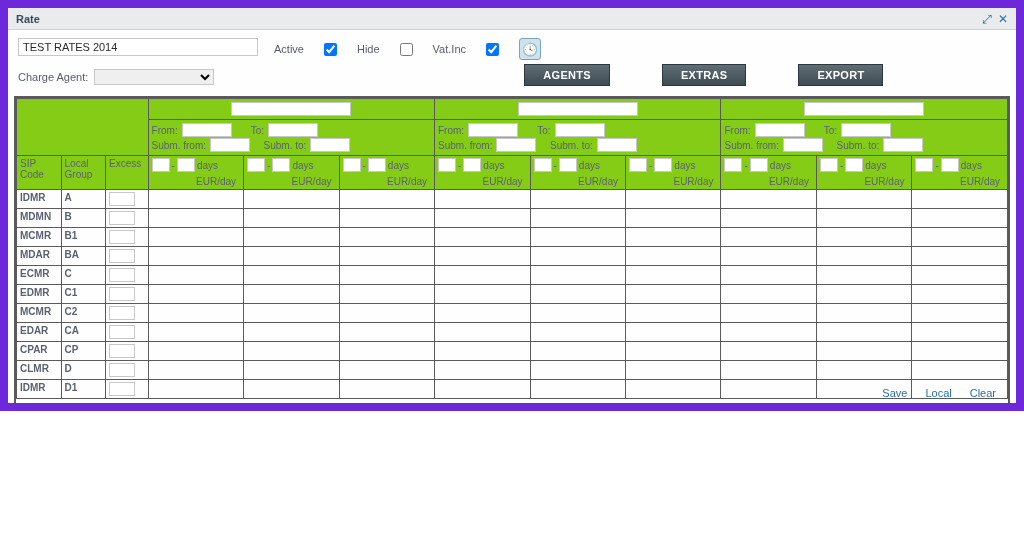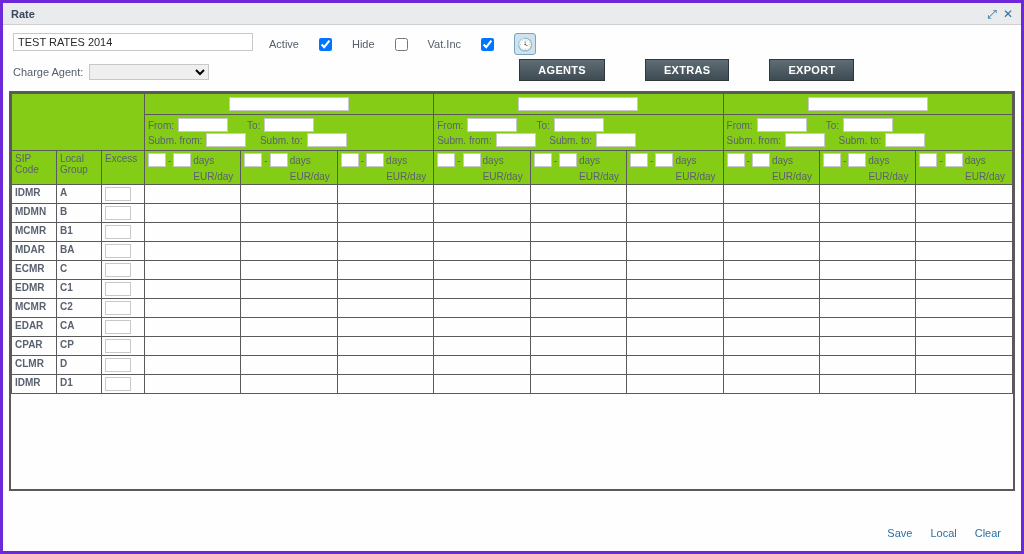--- a/index.html
+++ b/index.html
@@ -4,22 +4,22 @@
 <style>
 * { box-sizing: border-box; margin: 0; padding: 0; }
 body {
   font-family: Verdana, Arial, sans-serif;
   font-size: 11px;
   background: #fff;
   color: #555c6b;
 }
 .frame {
   width: 1024px;
-  height: 554px;
-  border: 3px solid #6d28d9;
+  height: 411px;
+  border: 8px solid #6d28d9;
   background: #fefefe;
   position: relative;
   overflow: hidden;
 }
 .titlebar {
   background: #e9ebec;
   height: 22px;
   padding: 3px 8px;
   display: flex;
   justify-content: space-between;
@@ -73,21 +73,21 @@
   padding: 2px 10px 6px 10px;
   align-items: center;
   gap: 10px;
 }
 .radio-group { display: flex; gap: 8px; align-items: center; }
 .charge-row { display: flex; align-items: center; gap: 6px; margin-top: 4px; }
 .charge-row select { width: 120px; border: 1px solid #c8c8c8; height: 16px; }
 
 .buttons-row {
   display: flex;
-  gap: 40px;
+  gap: 52px;
   margin-left: 300px;
 }
 .btn {
   background: linear-gradient(to bottom, #5f6d74, #3e4b53);
   color: #fff;
   border: 1px solid #2d373d;
   padding: 4px 18px;
   font-size: 11px;
   font-weight: bold;
   cursor: pointer;
@@ -124,21 +124,21 @@
   width: 18px;
   height: 14px;
   font-size: 10px;
 }
 .row-label { font-weight: bold; padding: 5px 3px; }
 .days-line { display: flex; gap: 2px; align-items: center; white-space: nowrap; }
 .eur-line { margin-top: 4px; text-align: right; padding-right: 4px; }
 .fromto-line { display: flex; gap: 4px; align-items: center; margin: 1px 0; }
 .footer {
   position: absolute;
-  bottom: 12px;
+  bottom: 4px;
   right: 20px;
   display: flex;
   gap: 18px;
   color: #2b6fa3;
   font-size: 11px;
 }
 .footer span { cursor: pointer; }
 </style>
 </head>
 <body>

